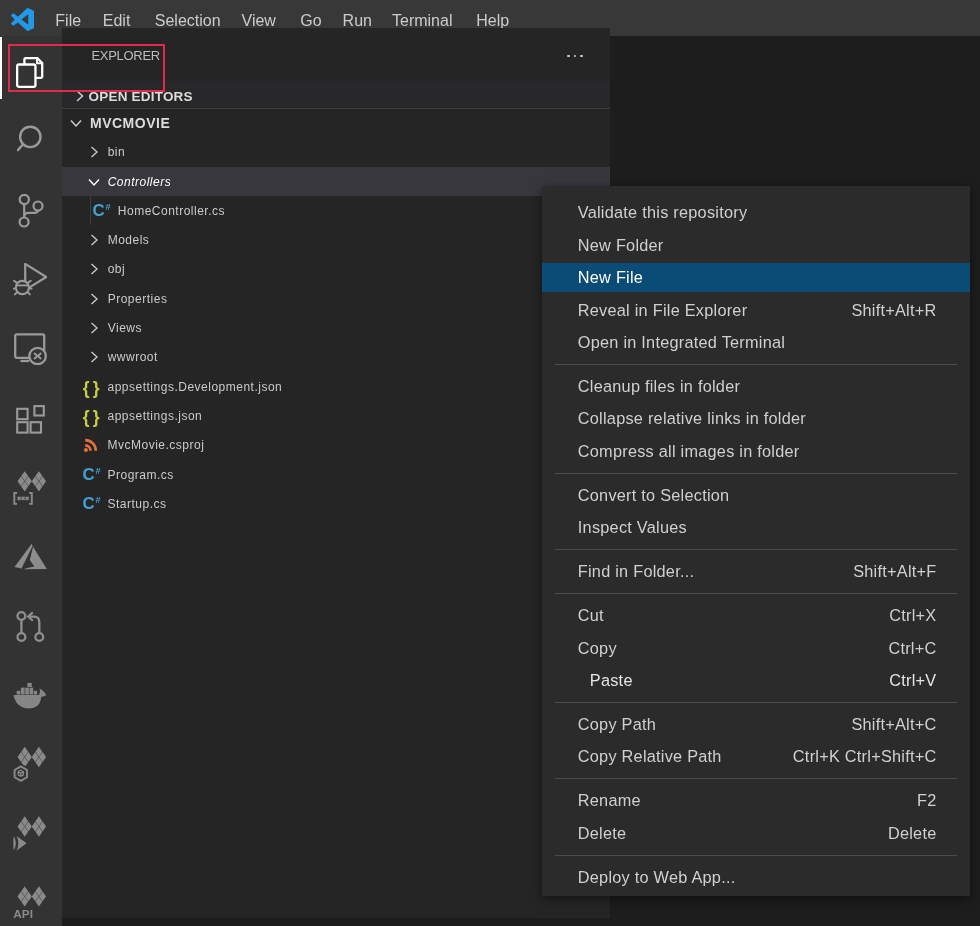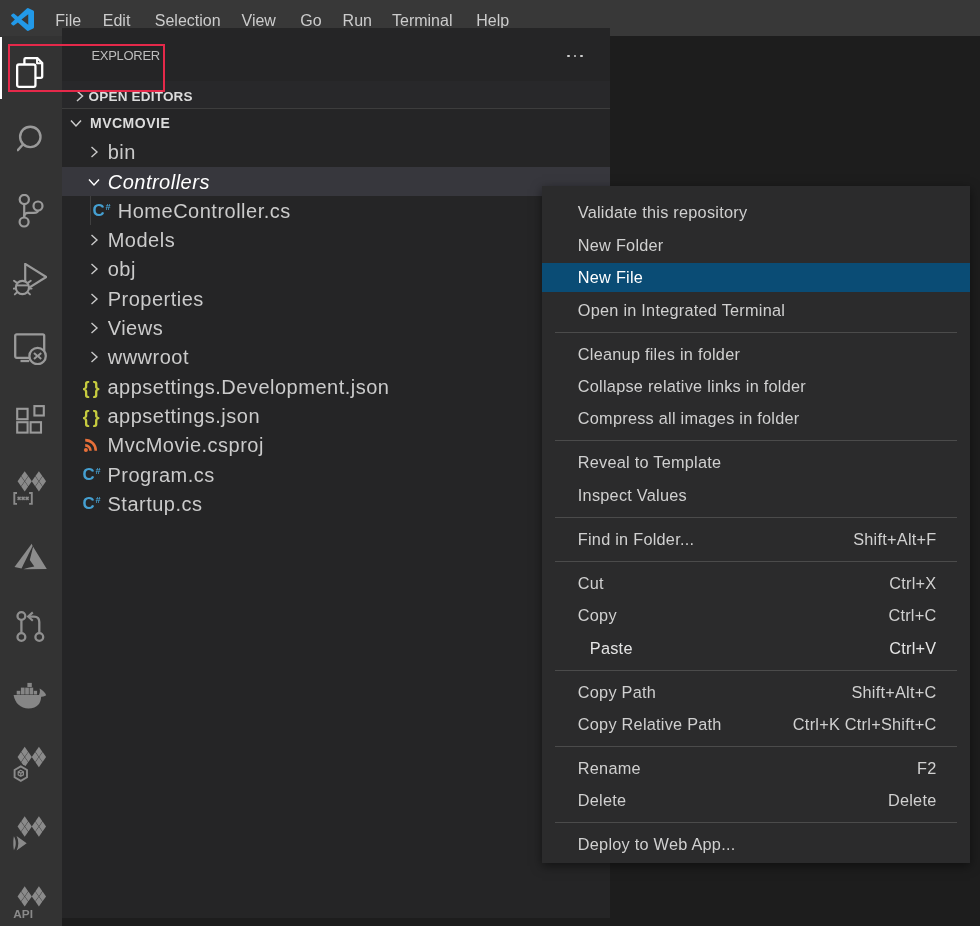--- a/index.html
+++ b/index.html
@@ -15,21 +15,21 @@
 .dot{position:absolute;width:2.5px;height:2.5px;border-radius:50%;background:#cfcfcf;top:26.8px;}
 #oped{position:absolute;left:0;top:54.5px;width:100%;height:27.5px;}
 #opedband{position:absolute;left:0;top:53px;width:100%;height:27px;background:#28282a;}
 #oped svg{position:absolute;left:10.5px;top:50%;transform:translateY(-50%);}
 #oped .t{position:absolute;left:26.6px;top:50%;transform:translateY(-50%);font-size:13.5px;font-weight:bold;color:#dcdcdc;letter-spacing:.2px;text-align:right;}
 #sepline{position:absolute;left:0;top:80px;width:100%;height:1px;background:#3d3d3d;}
 #tree{position:absolute;left:0;top:80.3px;width:100%;}
 .row{position:relative;height:29.3px;}
 .row.selrow{background:#37373d;font-style:italic;}
 .row .tw{position:absolute;top:50%;transform:translate(-50%,-50%);}
-.row .lbl{position:absolute;top:50%;transform:translateY(-50%);font-size:20px;letter-spacing:.5px;color:#cbcbcb;white-space:nowrap;}
+.row .lbl{position:absolute;top:50%;transform:translateY(-50%);font-size:12px;letter-spacing:.5px;color:#cbcbcb;white-space:nowrap;}
 .row.selrow .lbl{color:#ffffff;}
 .row .fic{position:absolute;top:50%;transform:translate(-50%,-50%);}
 #guide{position:absolute;left:27.5px;top:0;width:1px;height:29.3px;background:#3f3f3f;}
 #ctx{position:absolute;left:541.8px;top:185.5px;width:428.7px;background:#2b2b2c;box-shadow:0 3px 10px rgba(0,0,0,.5);padding:11.3px 0 2.5px 0;z-index:40;}
 .mi{height:32.4px;display:flex;align-items:center;padding:0 34px 0 36px;font-size:16.3px;letter-spacing:.25px;color:#d0d0d0;white-space:nowrap;}
 .mi .sc{margin-left:auto;}
 .mi.sel{background:linear-gradient(#0a4c75,#0a4c75) center / 100% 29px no-repeat;color:#ffffff;}
 .mi.dis{color:#e5e5e5;margin-left:12px;}
 .msep{height:1px;background:#4b4b4b;margin:5.3px 13px;}
 </style>
@@ -302,27 +302,28 @@
         <span class="lbl" style="left:45.5px">Startup.cs</span>
       </div>
 </div>
 </div>
 <div id="indicator"></div>
 <div id="redrect"></div>
 <div id="ctx">
 <div class="mi">Validate this repository</div>
 <div class="mi">New Folder</div>
 <div class="mi sel">New File</div>
+<div class="mi">Reveal in File Explorer<span class="sc">Shift+Alt+R</span></div>
 <div class="mi">Open in Integrated Terminal</div>
 <div class="msep"></div>
 <div class="mi">Cleanup files in folder</div>
 <div class="mi">Collapse relative links in folder</div>
 <div class="mi">Compress all images in folder</div>
 <div class="msep"></div>
-<div class="mi">Reveal to Template</div>
+<div class="mi">Convert to Selection</div>
 <div class="mi">Inspect Values</div>
 <div class="msep"></div>
 <div class="mi">Find in Folder...<span class="sc">Shift+Alt+F</span></div>
 <div class="msep"></div>
 <div class="mi">Cut<span class="sc">Ctrl+X</span></div>
 <div class="mi">Copy<span class="sc">Ctrl+C</span></div>
 <div class="mi dis">Paste<span class="sc">Ctrl+V</span></div>
 <div class="msep"></div>
 <div class="mi">Copy Path<span class="sc">Shift+Alt+C</span></div>
 <div class="mi">Copy Relative Path<span class="sc">Ctrl+K Ctrl+Shift+C</span></div>

